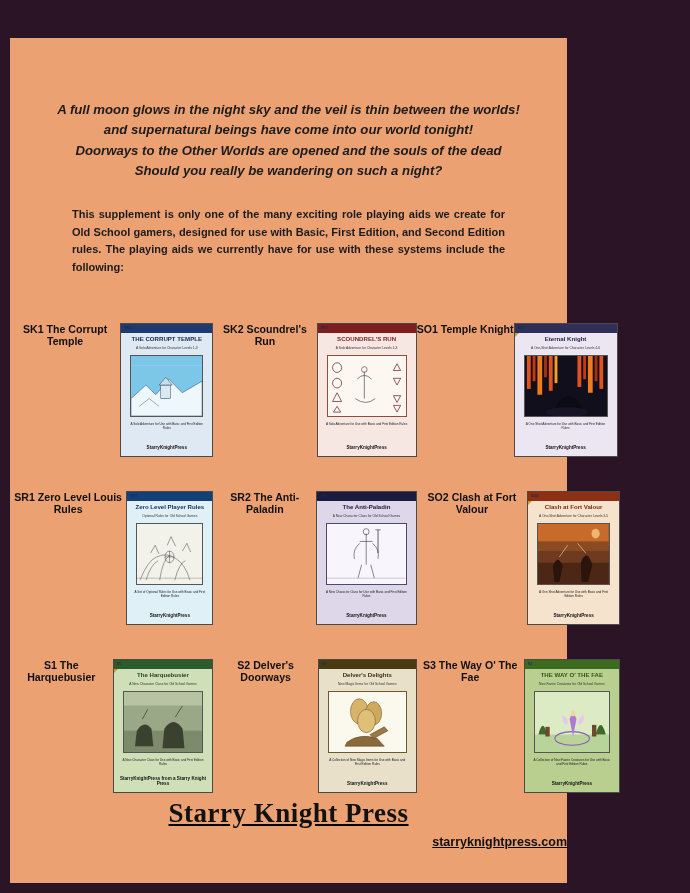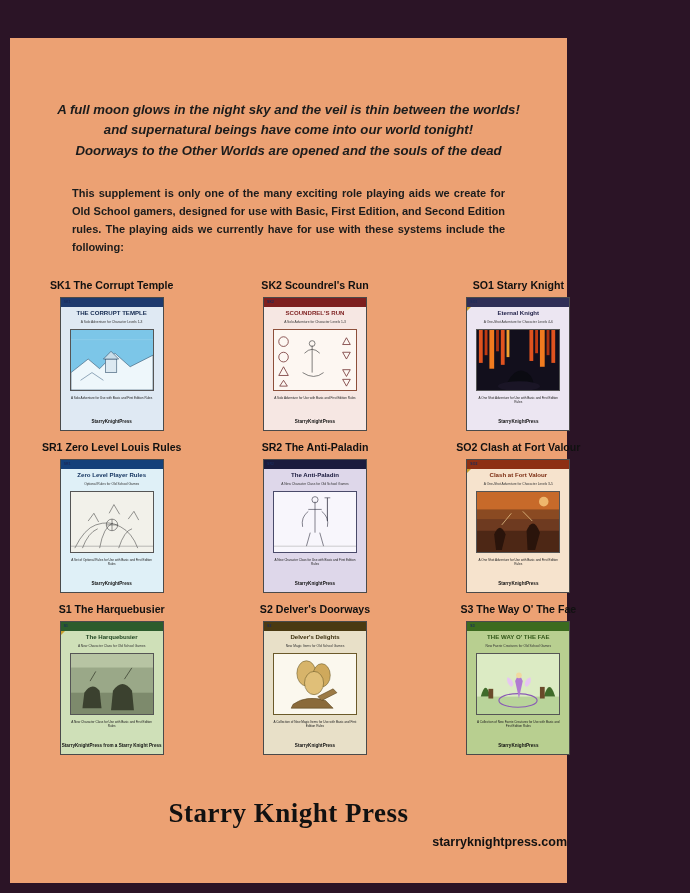--- a/index.html
+++ b/index.html
@@ -57,22 +57,23 @@
   }
   .grid {
     margin: 22px auto 0 auto;
     width: 610px;
     display: grid;
     grid-template-columns: repeat(3, 1fr);
     row-gap: 10px;
   }
   .cell {
     display: flex;
-    flex-direction: column;
-    align-items: center;
+    flex-direction: row;
+    align-items: flex-start;
+    margin-top: 24px;
   }
   .cell-title {
     font-size: 10.6px;
     font-weight: bold;
     color: #111;
     margin-bottom: 6px;
     text-align: center;
   }
   .cover {
     width: 104px;
@@ -190,20 +191,21 @@
   .cv-s3 { background: #b8cf90; }
   .cv-s3 .band { position:absolute; top:0; left:0; right:0; height:9px; background:#3c6b1f; }
   .cv-s3 .ctitle { color:#2e5416; }
   .cv-s3 .art { background:#cfe3b0; }
 
   .footer {
     position: absolute;
     left: 0; right: 0;
     bottom: 34px;
     text-align: center;
+    text-decoration: underline;
   }
   .brand {
     font-family: "Liberation Serif", serif;
     font-size: 27px;
     font-weight: bold;
     color: #111;
     letter-spacing: .5px;
   }
   .copy {
     margin-top: 7px;
@@ -225,20 +227,21 @@
 
 <div class="page">
   <div class="topbar"></div>
 
   <div class="sheet">
 
     <div class="poem">
       <div>A full moon glows in the night sky and the veil is thin between the worlds!</div>
       <div>and supernatural beings have come into our world tonight!</div>
       <div>Doorways to the Other Worlds are opened and the souls of the dead</div>
+      <div>Should you really be wandering on such a night?</div>
     </div>
 
     <div class="intro">This supplement is only one of the many exciting role playing aids we create for Old School gamers, designed for use with Basic, First Edition, and Second Edition rules. The playing aids we currently have for use with these systems include the following:</div>
 
     <div class="grid">
 
       <div class="cell">
         <div class="cell-title">SK1 The Corrupt Temple</div>
         <div class="cover cv-sk1">
           <div class="band"></div>
@@ -287,21 +290,21 @@
                 <circle cx="40" cy="14" r="3"></circle>
               </g>
             </svg>
           </div>
           <div class="blurb">A Solo Adventure for Use with Basic and First Edition Rules</div>
           <div class="press">StarryKnightPress</div>
         </div>
       </div>
 
       <div class="cell">
-        <div class="cell-title">SO1 Starry Knight</div>
+        <div class="cell-title">SO1 Temple Knight</div>
         <div class="cover cv-so1">
           <div class="corner"></div>
           <div class="band"></div>
           <div class="badge">SO1</div>
           <div class="ctitle">Eternal Knight</div>
           <div class="csub">A One-Shot Adventure
 for Character Levels 4-6</div>
           <div class="art">
             <svg viewBox="0 0 86 62" width="100%" height="100%" preserveAspectRatio="none">
               <rect width="86" height="62" fill="#120f1c"></rect>

